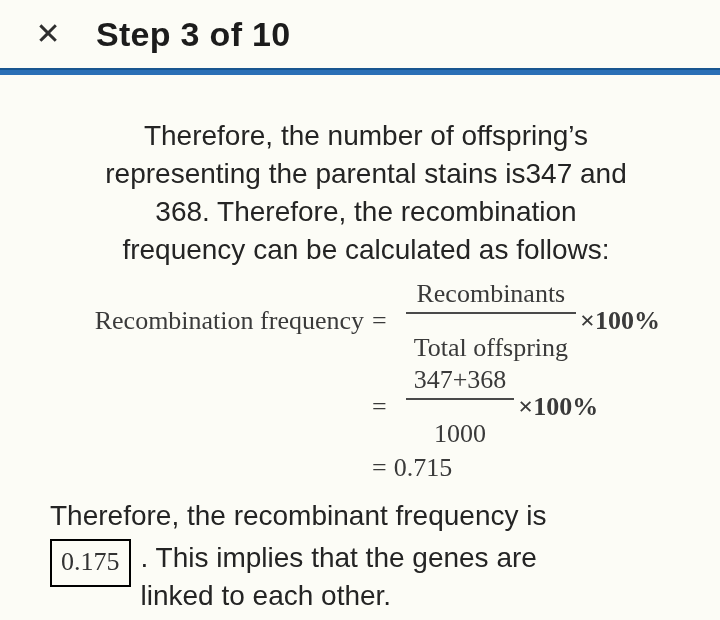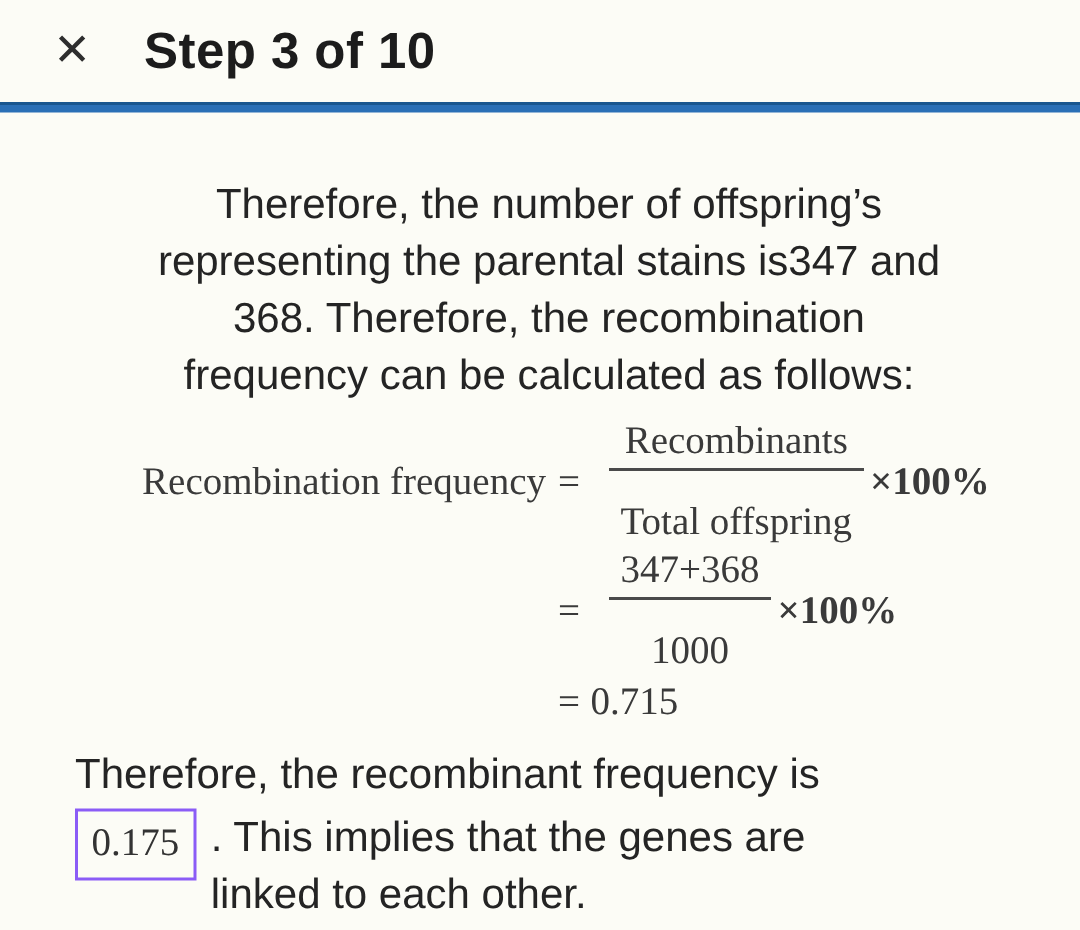--- a/index.html
+++ b/index.html
@@ -47,21 +47,21 @@
   .frac{display:inline-flex;flex-direction:column;text-align:center;margin-left:12px;}
   .frac .num{padding:0 8px 3px;border-bottom:2px solid #4a4a4a;line-height:30px;}
   .frac .den{padding:19px 8px 0;line-height:30px;}
   .eq-suffix{margin-left:4px;font-weight:bold;}
   .eq-plain{line-height:34px;}
   .para2{margin-top:12px;font-size:28px;line-height:38px;color:#242424;}
   .para2-line2{margin-top:4px;display:flex;align-items:flex-start;}
   .boxed{
     font-family:"Liberation Serif",serif;
     font-size:26px;color:#333;
-    border:2px solid #8b5cf6;
+    border:2px solid #000000;
     padding:2px 9px 4px;
     display:inline-block;
     background:#fcfcf6;
   }
   .after-box{white-space:pre-line;margin-left:10px;}
 </style>
 </head>
 <body>
 
 <div>

